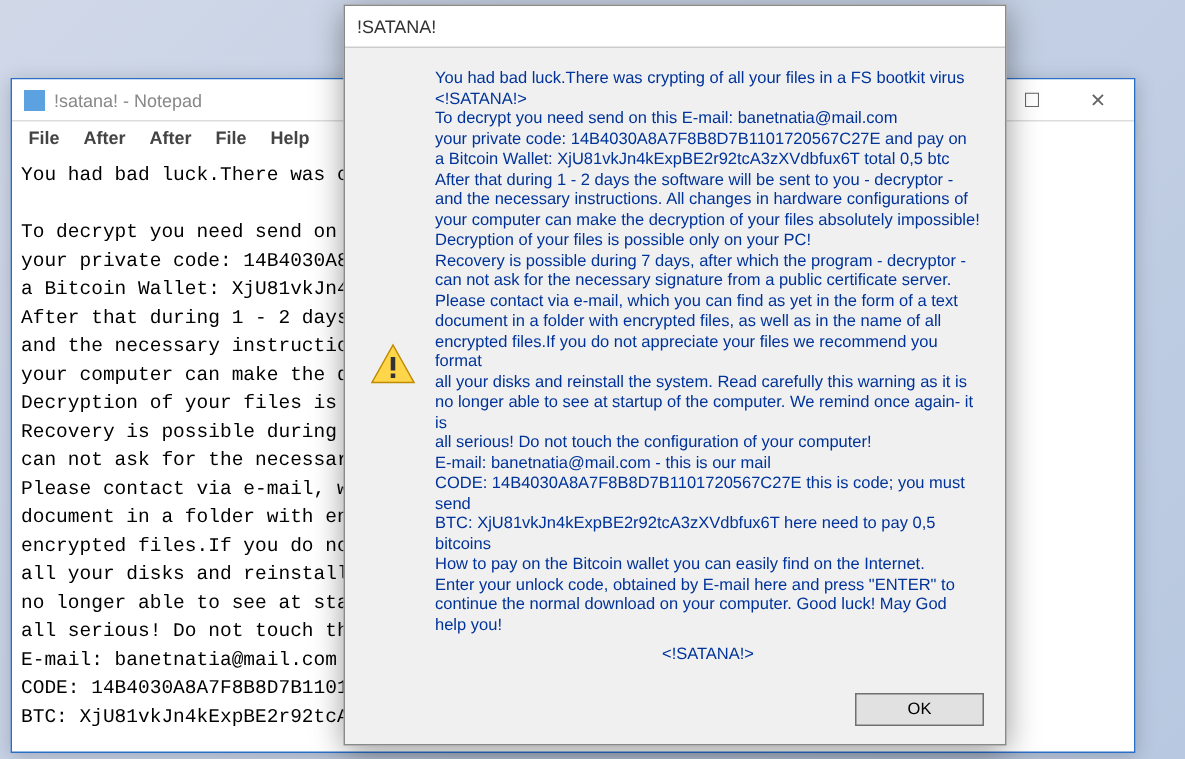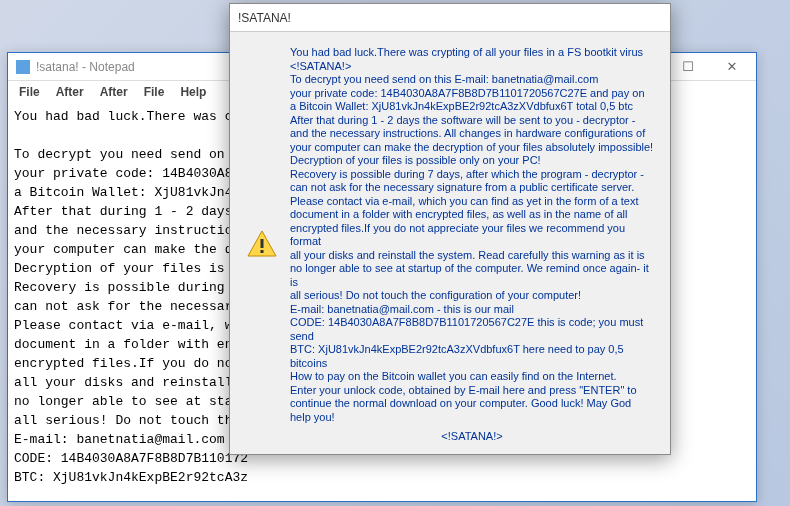--- a/index.html
+++ b/index.html
@@ -195,13 +195,16 @@
 all serious! Do not touch the configuration of your computer!
 E-mail: banetnatia@mail.com          - this is our mail
 CODE: 14B4030A8A7F8B8D7B1101720567C27E this is code; you must send
 BTC: XjU81vkJn4kExpBE2r92tcA3zXVdbfux6T here need to pay 0,5 bitcoins
 How to pay on the Bitcoin wallet you can easily find on the Internet.
 Enter your unlock code, obtained by E-mail here and press "ENTER" to
 continue the normal download on your computer. Good luck! May God help you!</div>
       <div class="tag" style="margin-top:6px">&lt;!SATANA!&gt;</div>
     </div>
   </div>
+  <div class="btnbar">
+    <button class="ok-btn">OK</button>
+  </div>
 </div>
 
 </body></html>

